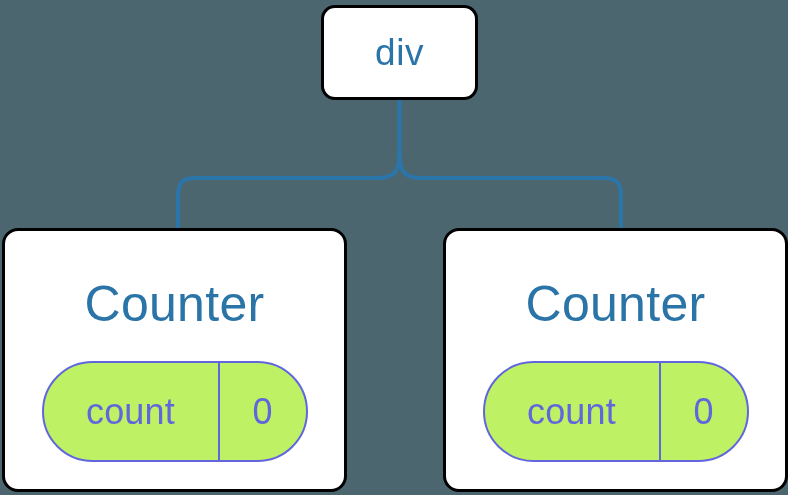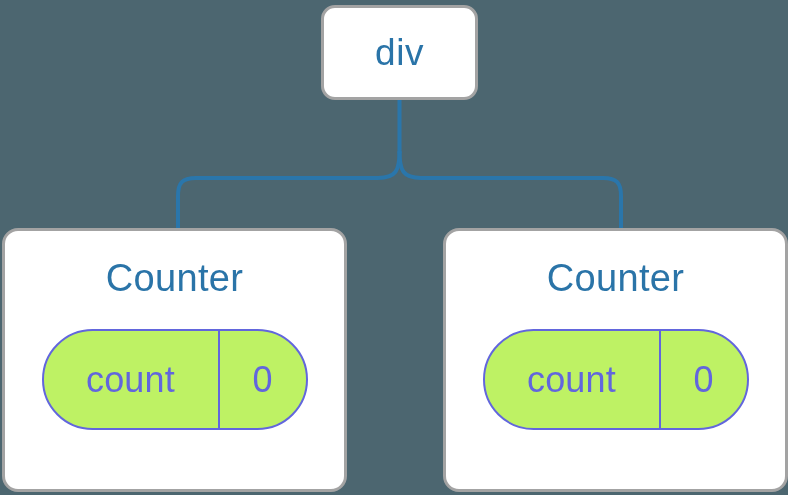--- a/index.html
+++ b/index.html
@@ -27,21 +27,21 @@
     top: 0;
     width: 788px;
     height: 495px;
     pointer-events: none;
   }
 
   
   .node {
     position: absolute;
     background: #ffffff;
-    border: 3px solid #a3a3a3;
+    border: 3px solid #000000;
     border-radius: 14px;
     box-sizing: border-box;
     display: flex;
     flex-direction: column;
     align-items: center;
   }
 
   .node-root {
     left: 321px;
     top: 5px;
@@ -63,24 +63,24 @@
     height: 264px;
     border-radius: 16px;
     justify-content: flex-start;
   }
 
   .node-child.left  { left: 2px; }
   .node-child.right { left: 443px; }
 
   .child-title {
     color: #2a74a8;
-    font-size: 38px;
+    font-size: 50px;
     line-height: 1;
     letter-spacing: 0.3px;
-    margin-top: 28px;
+    margin-top: 48px;
   }
 
   
   .state-pill {
     margin-top: 32px;
     width: 266px;
     height: 101px;
     border: 2px solid #6266dd;
     border-radius: 52px;
     box-sizing: border-box;

